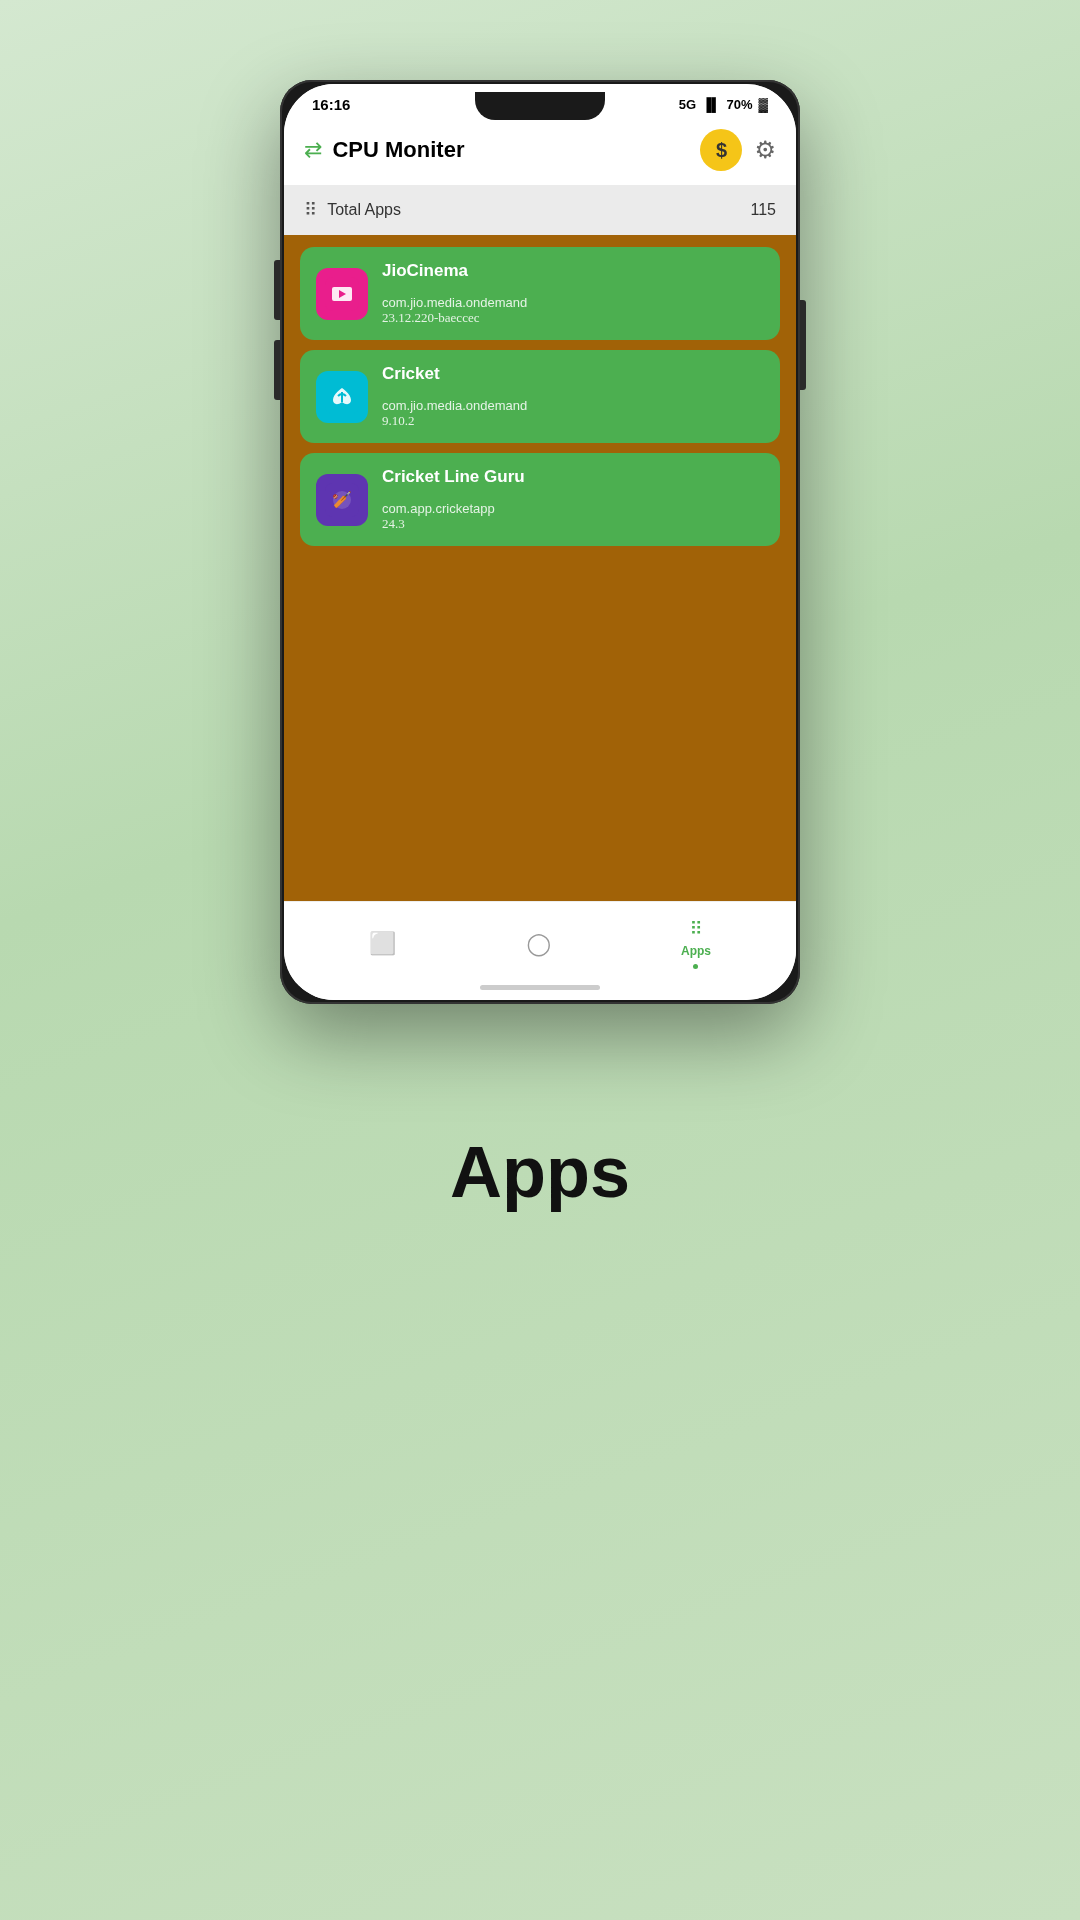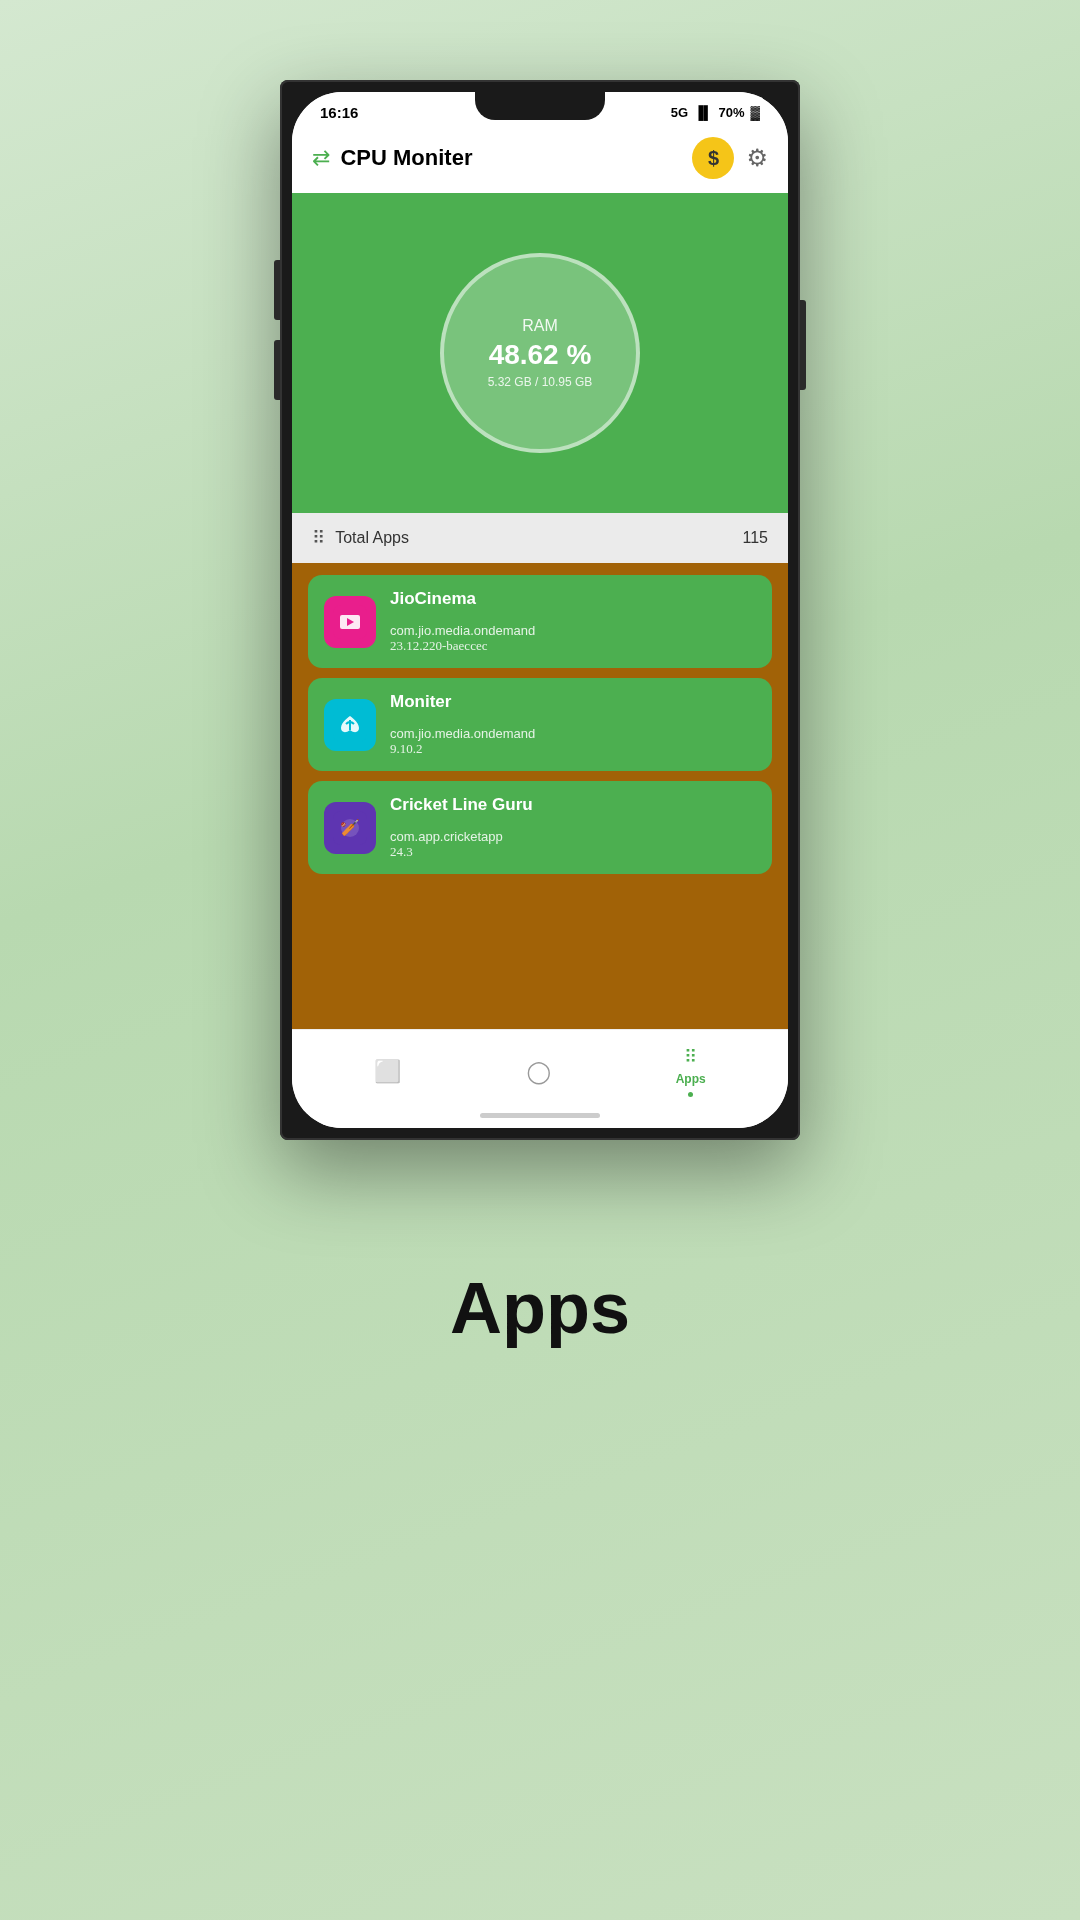--- a/index.html
+++ b/index.html
@@ -12,25 +12,25 @@
       display: flex;
       flex-direction: column;
       align-items: center;
       font-family: -apple-system, BlinkMacSystemFont, 'Segoe UI', sans-serif;
       overflow: hidden;
     }
 
     
     .phone-frame {
       width: 520px;
-      height: 1060px;
+      height: 924px;
       margin-top: 80px;
       background: #1a1a1a;
-      border-radius: 8px;
-      padding: 12px;
+      border-radius: 32px;
+      padding: 4px;
       box-shadow: 0 30px 80px rgba(0,0,0,0.4), inset 0 0 0 2px #333;
       position: relative;
     }
 
     .phone-screen {
       width: 100%;
       height: 100%;
       background: #f5f5f5;
       border-radius: 50px;
       overflow: hidden;
@@ -398,27 +398,20 @@
       <div class="app-title-section">
         <span class="app-logo-icon">⇄</span>
         <span class="app-title">CPU Moniter</span>
       </div>
       <div class="header-actions">
         <div class="dollar-btn">$</div>
         <span class="gear-btn">⚙</span>
       </div>
     </div>
 
-    <div class="ram-section">
-      <div class="ram-circle">
-        <span class="ram-label">RAM</span>
-        <span class="ram-percent">48.62 %</span>
-        <span class="ram-detail">5.32 GB / 10.95 GB</span>
-      </div>
-    </div>
 
     <div class="total-apps-bar">
       <div class="total-apps-left">
         <span class="grid-icon">⠿</span>
         <span>Total Apps</span>
       </div>
       <span class="total-apps-count">115</span>
     </div>
 
     <div class="app-list">
@@ -440,21 +433,21 @@
 
       <div class="app-item">
         <div class="app-icon app-icon-jiosaavn">
           <svg width="34" height="34" viewBox="0 0 34 34" fill="none">
             <rect width="34" height="34" rx="8" fill="#00bcd4"></rect>
             <path d="M17 8 C17 8 8 14 8 20 C8 24 12 26 17 22 C22 26 26 24 26 20 C26 14 17 8 17 8Z" fill="white" opacity="0.9"></path>
             <path d="M17 12 L17 22 M13 16 Q17 12 21 16" stroke="#00bcd4" stroke-width="2" fill="none"></path>
           </svg>
         </div>
         <div class="app-info">
-          <span class="app-name">Moniter</span>
+          <span class="app-name">Cricket</span>
           <span class="app-package">com.jio.media.ondemand</span>
           <span class="app-version">9.10.2</span>
         </div>
       </div>
 
       <div class="app-item">
         <div class="app-icon app-icon-cricket">
           <svg width="34" height="34" viewBox="0 0 34 34" fill="none">
             <rect width="34" height="34" rx="8" fill="#5e35b1"></rect>
             <circle cx="17" cy="17" r="9" fill="white" opacity="0.15"></circle>

